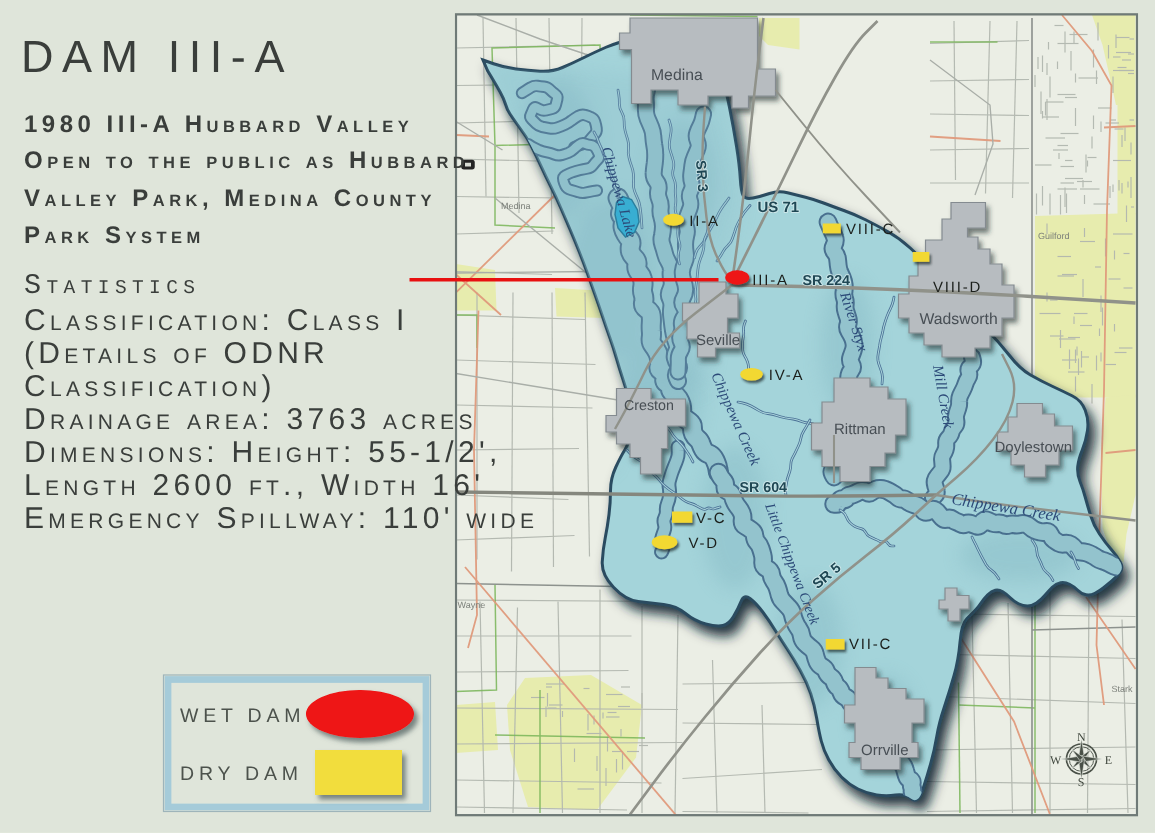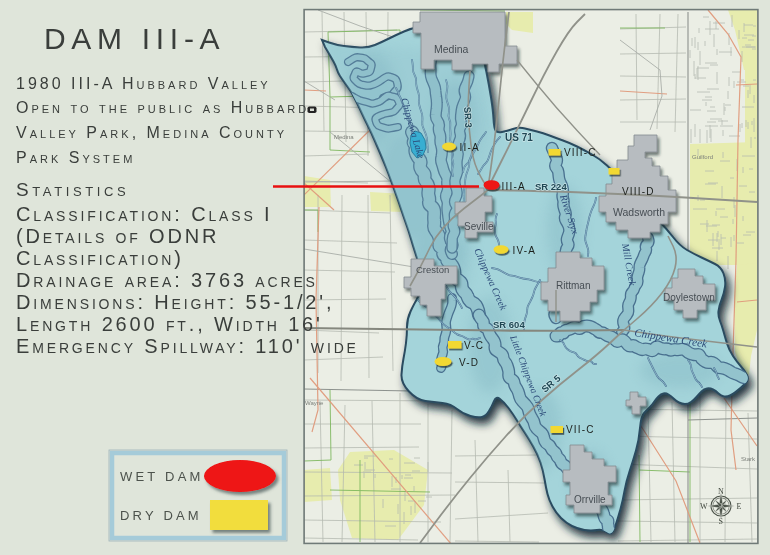--- a/index.html
+++ b/index.html
@@ -1,22 +1,22 @@
 <!DOCTYPE html>
 <html><head><meta charset="utf-8">
 <style>
 html,body{margin:0;padding:0;width:770px;height:555px;overflow:hidden;
 background:#dfe5da;font-family:"Liberation Sans",sans-serif;}
 #page{position:relative;width:770px;height:555px;}
 #title{position:absolute;left:14px;top:22px;font-size:30px;letter-spacing:5.7px;
-color:#3a3e3b;margin-left:30px;}
+color:#3a3e3b;}
 #para1{position:absolute;left:16px;top:71.5px;font-size:16px;line-height:24.8px;
-letter-spacing:3.0px;color:#3a3e3b;font-variant:small-caps;}
+letter-spacing:3.0px;color:#3a3e3b;font-variant:small-caps;font-weight:bold;}
 #stats-h{position:absolute;left:16px;top:179px;font-size:19px;letter-spacing:3.6px;
-color:#3a3e3b;font-variant:small-caps;}
+color:#3a3e3b;font-variant:small-caps;font-family:Liberation Mono, monospace;}
 #stats{position:absolute;left:16px;top:202.5px;font-size:20px;line-height:22px;
 letter-spacing:2.85px;color:#3a3e3b;font-variant:small-caps;}
 </style></head>
 <body>
 <div id="page">
 
 <svg width="770" height="555" viewBox="0 0 770 555" style="position:absolute;left:0;top:0">
 <defs>
 <filter id="wshadow" x="-10%" y="-10%" width="125%" height="125%">
   <feDropShadow dx="4" dy="6" stdDeviation="4" flood-color="#0a2030" flood-opacity="0.9"></feDropShadow>

